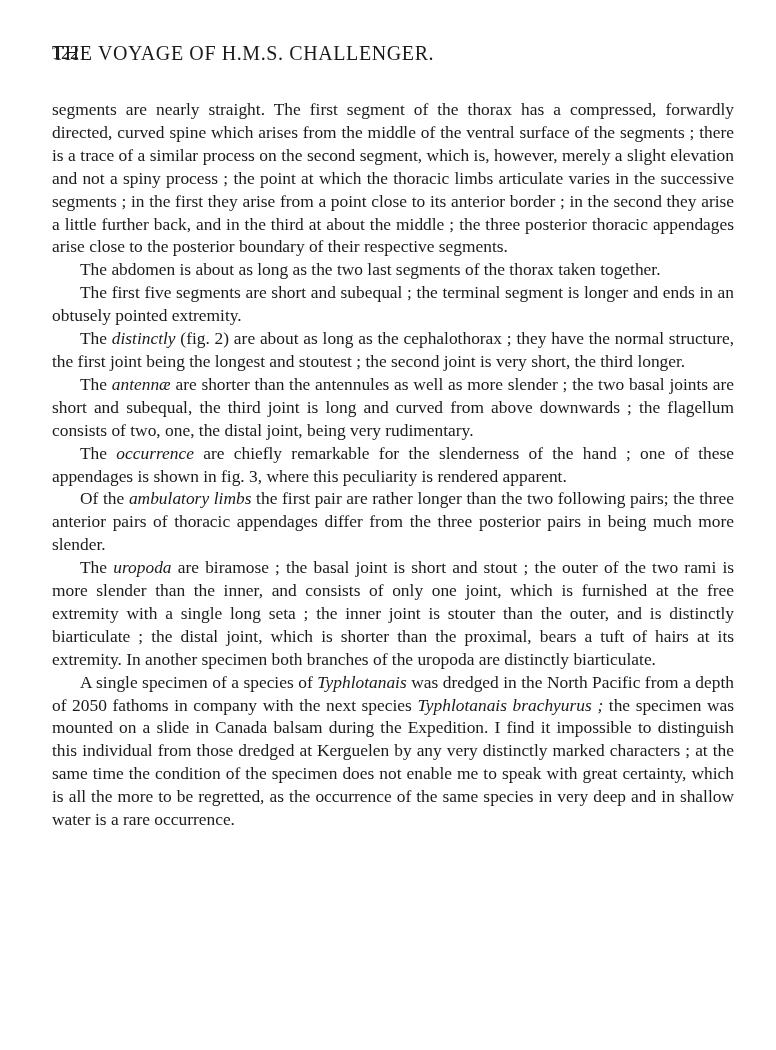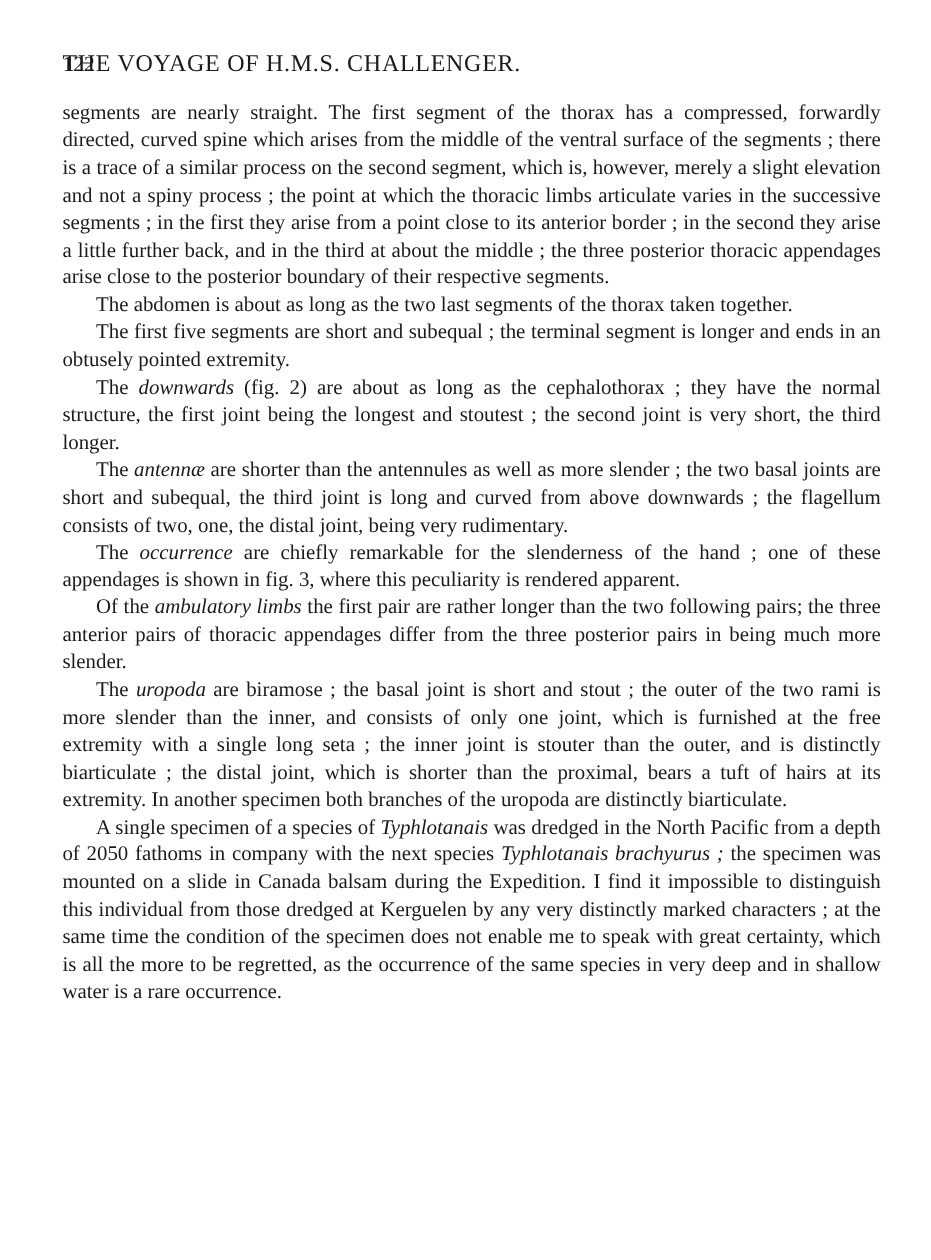--- a/index.html
+++ b/index.html
@@ -10,38 +10,38 @@
     color: #1a1a1a;
   }
   .running-head {
     position: relative; height: 26px; font-size: 17px; line-height: 26px;
   }
   .page-number { position: absolute; left: 0; top: 0; font-weight: normal; font-size: 18px; }
   .running-title {
     position: absolute; left: 0; right: 0; top: 0; text-align: left;
     letter-spacing: 0.6px; font-size: 20px;
   }
-  .body-text { margin-top: 16px; font-size: 17.4px; line-height: 22.9px; }
+  .body-text { margin-top: 32px; font-size: 17.4px; line-height: 22.9px; }
   .para { margin: 0; text-align: justify; text-indent: 0; }
   .para.indent { text-indent: 28px; }
   .para .it { font-style: italic; }
   .smallcap { font-size: 12px; }
 </style>
 </head>
 <body>
 
 <div class="page">
   <div class="running-head">
     <span class="page-number">122</span>
     <span class="running-title">THE VOYAGE OF H.M.S. CHALLENGER.</span>
   </div>
   <div class="body-text" id="body-text">
       <p class="para"><span>segments are nearly straight.  The first segment of the thorax has a compressed, forwardly directed, curved spine which arises from the middle of the ventral surface of the segments ; there is a trace of a similar process on the second segment, which is, however, merely a slight elevation and not a spiny process ; the point at which the thoracic limbs articulate varies in the successive segments ; in the first they arise from a point close to its anterior border ; in the second they arise a little further back, and in the third at about the middle ; the three posterior thoracic appendages arise close to the posterior boundary of their respective segments.</span></p>
       <p class="para indent"><span>The abdomen is about as long as the two last segments of the thorax taken together.</span></p>
       <p class="para indent"><span>The first five segments are short and subequal ; the terminal segment is longer and ends in an obtusely pointed extremity.</span></p>
-      <p class="para indent"><span>The </span><span class="it">downwards</span><span> (fig. 2) are about as long as the cephalothorax ; they have the normal structure, the first joint being the longest and stoutest ; the second joint is very short, the third longer.</span></p>
+      <p class="para indent"><span>The </span><span class="it">distinctly</span><span> (fig. 2) are about as long as the cephalothorax ; they have the normal structure, the first joint being the longest and stoutest ; the second joint is very short, the third longer.</span></p>
       <p class="para indent"><span>The </span><span class="it">antennæ</span><span> are shorter than the antennules as well as more slender ; the two basal joints are short and subequal, the third joint is long and curved from above downwards ; the flagellum consists of two, one, the distal joint, being very rudimentary.</span></p>
       <p class="para indent"><span>The </span><span class="it">occurrence</span><span> are chiefly remarkable for the slenderness of the hand ; one of these appendages is shown in fig. 3, where this peculiarity is rendered apparent.</span></p>
       <p class="para indent"><span>Of the </span><span class="it">ambulatory limbs</span><span> the first pair are rather longer than the two following pairs; the three anterior pairs of thoracic appendages differ from the three posterior pairs in being much more slender.</span></p>
       <p class="para indent"><span>The </span><span class="it">uropoda</span><span> are biramose ; the basal joint is short and stout ; the outer of the two rami is more slender than the inner, and consists of only one joint, which is furnished at the free extremity with a single long seta ; the inner joint is stouter than the outer, and is distinctly biarticulate ; the distal joint, which is shorter than the proximal, bears a tuft of hairs at its extremity.  In another specimen both branches of the uropoda are distinctly biarticulate.</span></p>
       <p class="para indent"><span>A single specimen of a species of </span><span class="it">Typhlotanais</span><span> was dredged in the North Pacific from a depth of 2050 fathoms in company with the next species </span><span class="it">Typhlotanais brachyurus ;</span><span> the specimen was mounted on a slide in Canada balsam during the Expedition.  I find it impossible to distinguish this individual from those dredged at Kerguelen by any very distinctly marked characters ; at the same time the condition of the specimen does not enable me to speak with great certainty, which is all the more to be regretted, as the occurrence of the same species in very deep and in shallow water is a rare occurrence.</span></p>
     </div>
 </div>
 
 </body></html>

